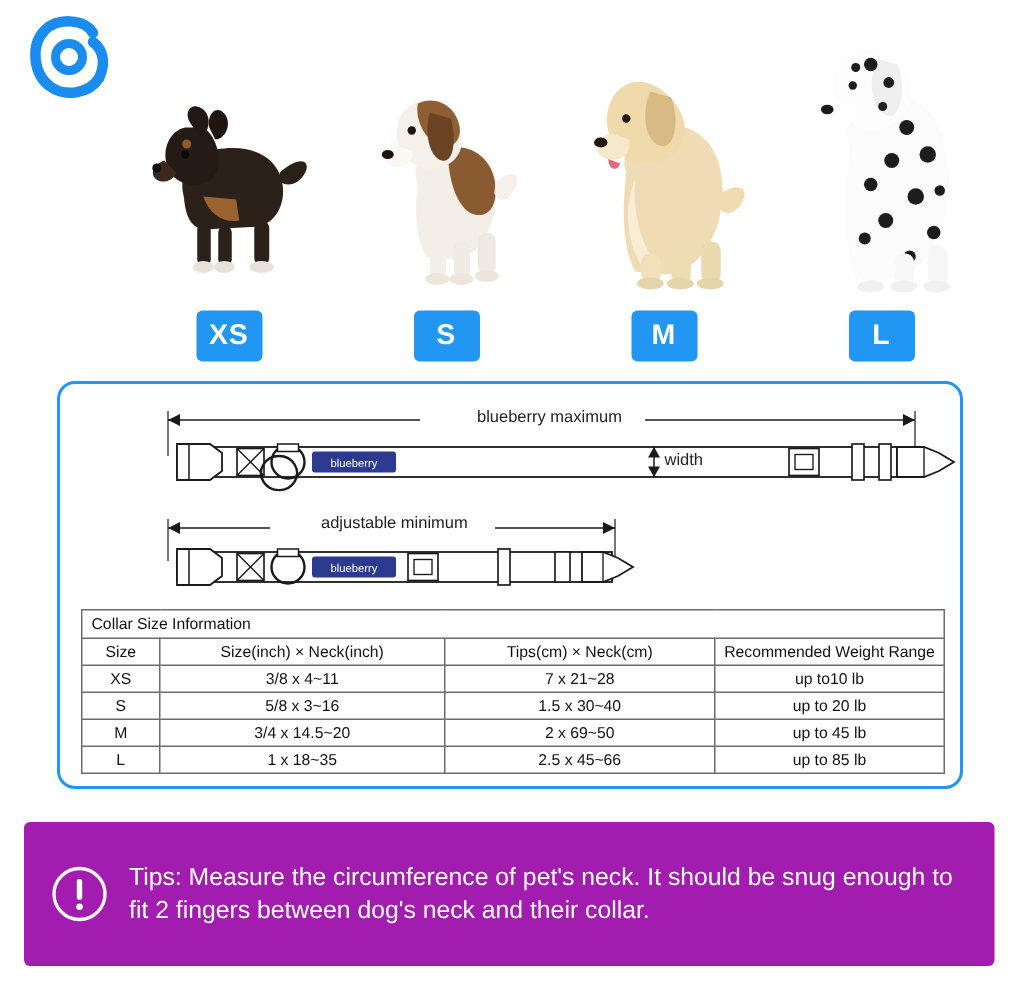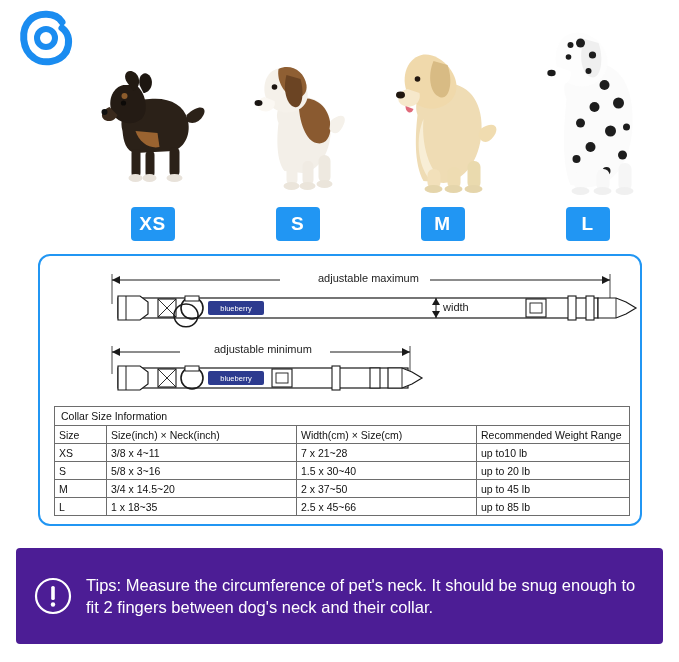--- a/index.html
+++ b/index.html
@@ -91,37 +91,37 @@
     border-collapse: collapse;
     width: 100%;
     font-size: 10.5px;
     color: #111;
   }
   table.size-table td, table.size-table th {
     border: 1px solid #6d6d6d;
     height: 18px;
     padding: 0 4px;
     font-weight: normal;
-    text-align: left;
+    text-align: center;
   }
   table.size-table tr.title-row td {
     text-align: left;
     padding-left: 6px;
     height: 19px;
   }
   .col-size { width: 52px; }
   .col-in   { width: 190px; }
   .col-cm   { width: 180px; }
 
   
   .tips {
     position: absolute;
     left: 16px; top: 548px;
     width: 647px; height: 96px;
-    background: #4c1d95;
+    background: #a21caf;
     border-radius: 4px;
     display: flex;
     align-items: center;
     padding: 0 18px;
   }
   .tips-icon {
     flex: 0 0 auto;
     width: 38px; height: 38px;
     margin-right: 14px;
   }
@@ -351,53 +351,53 @@
         <rect x="168" y="115" width="56" height="14" rx="2" fill="#2d3b8f"></rect>
         <text x="196" y="125" font-family="Liberation Sans, sans-serif" font-size="7.5" fill="#ffffff" text-anchor="middle">blueberry</text>
         <rect x="232" y="113" width="20" height="18" fill="#fff" stroke="#1a1a1a" stroke-width="1.1"></rect>
         <rect x="236" y="117" width="12" height="10" fill="#fff" stroke="#1a1a1a" stroke-width="0.9"></rect>
         <rect x="292" y="110" width="8" height="24" fill="#fff" stroke="#1a1a1a" stroke-width="1.1"></rect>
         <rect x="330" y="112" width="10" height="20" fill="#fff" stroke="#1a1a1a" stroke-width="1.1"></rect>
         <path d="M348 112 L362 112 L372 116 L382 122 L372 128 L362 132 L348 132 Z" fill="#fff" stroke="#1a1a1a" stroke-width="1.2"></path>
         <line x1="362" y1="112" x2="362" y2="132" stroke="#1a1a1a" stroke-width="0.9"></line>
       </svg>
 
-      <div class="diag-label" style="left:278px; top:16px;">adjustable maximum</div>
+      <div class="diag-label" style="left:278px; top:16px;">blueberry maximum</div>
       <div class="diag-label" style="left:174px; top:87px;">adjustable minimum</div>
       <div class="diag-label" style="left:403px; top:45px;">width</div>
     </div>
 
     <div class="tbl-wrap">
       <table class="size-table">
         <tbody>
           <tr class="title-row">
             <td colspan="4">Collar Size Information</td>
           </tr>
           <tr>
             <th class="col-size">Size</th>
             <th class="col-in">Size(inch)  ×  Neck(inch)</th>
-            <th class="col-cm">Width(cm)  ×  Size(cm)</th>
+            <th class="col-cm">Tips(cm)  ×  Neck(cm)</th>
             <th>Recommended Weight Range</th>
           </tr>
           <tr>
             <td>XS</td>
             <td>3/8 x 4~11</td>
             <td>7 x 21~28</td>
             <td>up to10 lb</td>
           </tr>
           <tr>
             <td>S</td>
             <td>5/8 x 3~16</td>
             <td>1.5 x 30~40</td>
             <td>up to 20 lb</td>
           </tr>
           <tr>
             <td>M</td>
             <td>3/4 x 14.5~20</td>
-            <td>2 x 37~50</td>
+            <td>2 x 69~50</td>
             <td>up to 45 lb</td>
           </tr>
           <tr>
             <td>L</td>
             <td>1 x 18~35</td>
             <td>2.5 x 45~66</td>
             <td>up to 85 lb</td>
           </tr>
         </tbody>
       </table>

